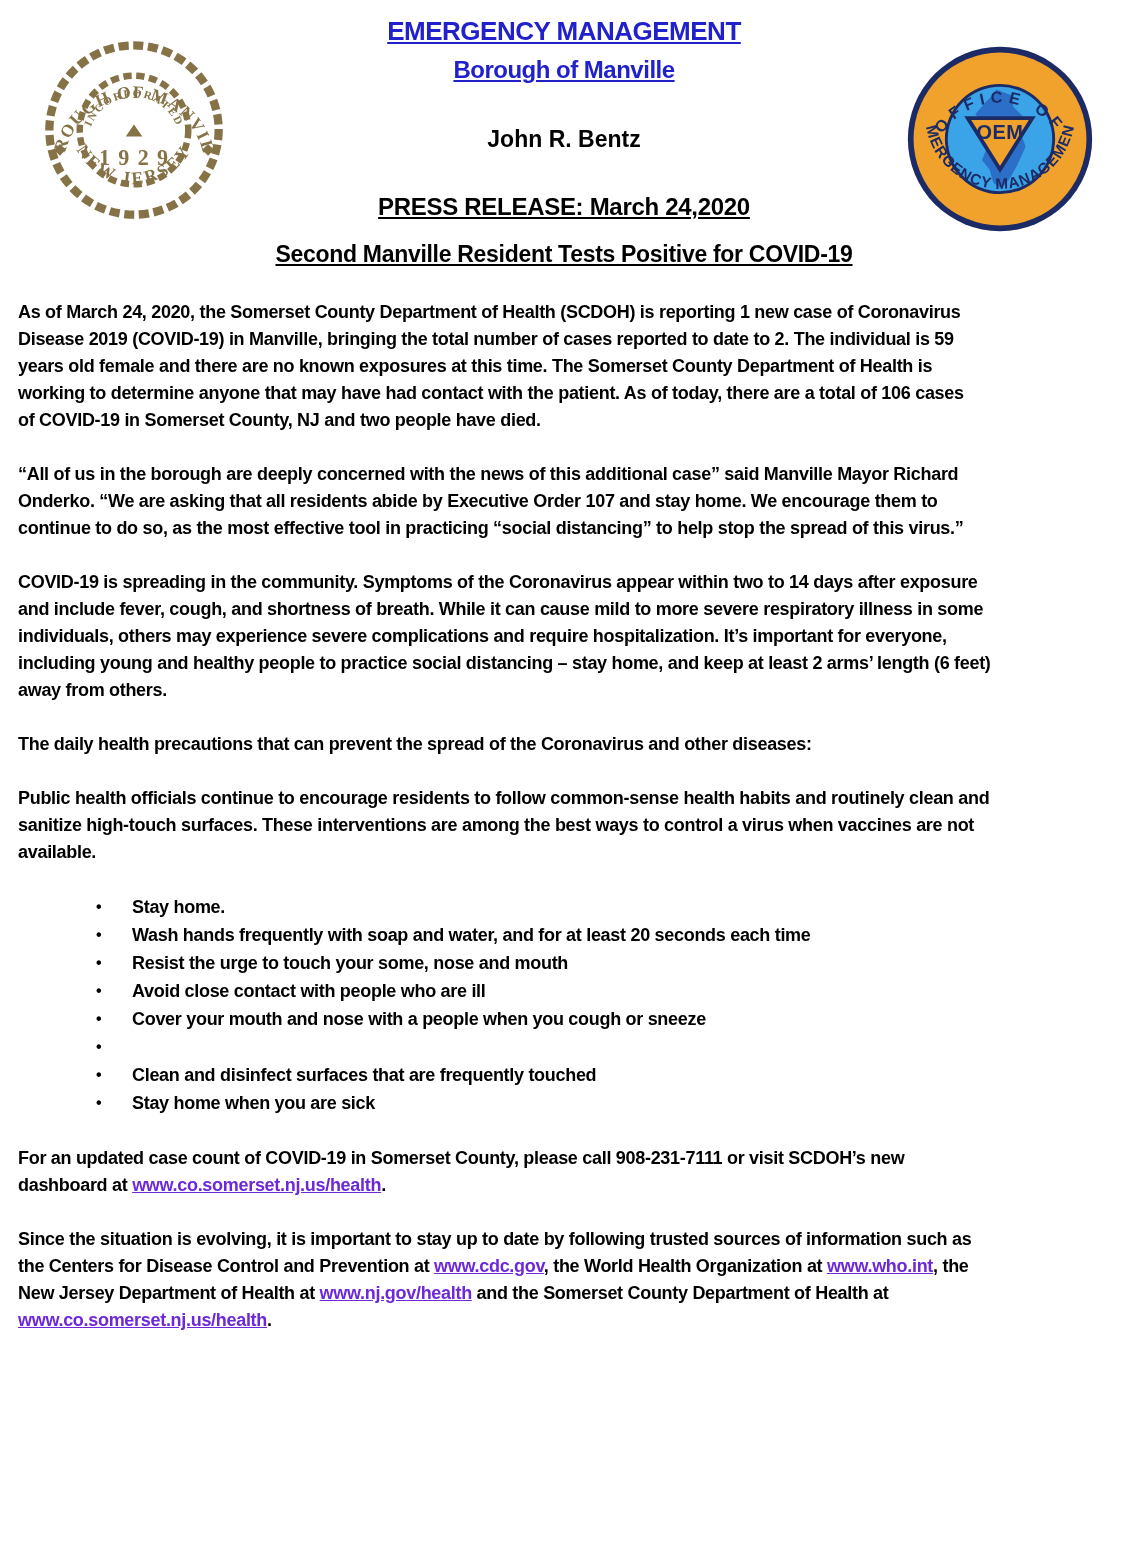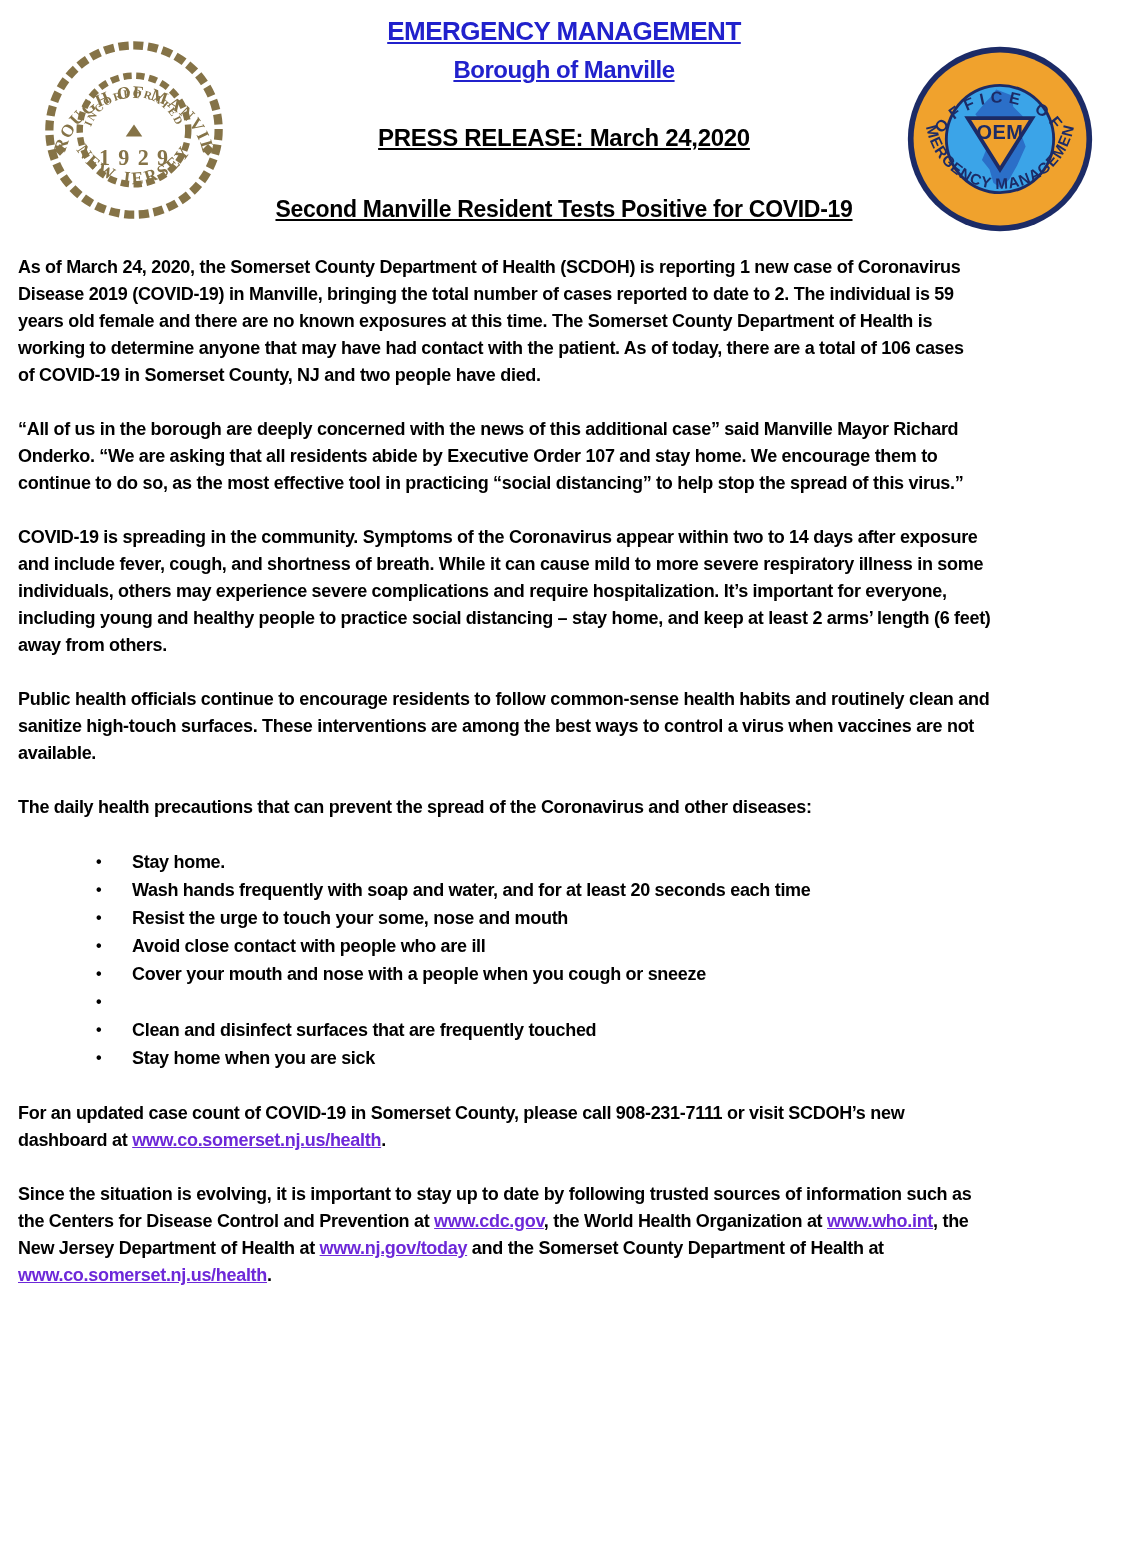--- a/index.html
+++ b/index.html
@@ -35,21 +35,21 @@
     font-size: 24px; font-weight: bold; letter-spacing: -0.5px;
     color: #2121cc; text-decoration: underline;
   }
   .hdr-name { margin-top: 42px; font-size: 23px; font-weight: bold; }
   .hdr-role { margin-top: 7px;  font-size: 23px; font-weight: bold; }
   .hdr-press {
     margin-top: 40px; font-size: 24px; font-weight: bold;
     text-decoration: underline; letter-spacing: -0.3px;
   }
   .doc-title {
-    margin-top: 44px; text-align: center;
+    margin-top: 20px; text-align: center;
     font-size: 23px; font-weight: bold;
     text-decoration: underline; letter-spacing: -0.3px;
   }
   
   .doc-body {
     margin: 31px 18px 0 18px;
     font-size: 18px; font-weight: bold;
     letter-spacing: -0.3px;
     line-height: 27px;
   }
@@ -115,43 +115,44 @@
       <textPath href="#oem-top" startOffset="50%" text-anchor="middle">OFFICE OF</textPath>
     </text>
     <text class="oem-sans" fill="#1c2b66" font-size="16" letter-spacing="1">
       <textPath href="#oem-bot" startOffset="50%" text-anchor="middle">EMERGENCY MANAGEMENT</textPath>
     </text>
   </svg>
 
   <div class="header-center">
     <div class="hdr-line1">EMERGENCY MANAGEMENT</div>
     <div class="hdr-line2">Borough of Manville</div>
+    <div class="hdr-name">John R. Bentz</div>
     <div class="hdr-press">PRESS RELEASE: March 24,2020</div>
   </div>
 
   <div class="doc-title">Second Manville Resident Tests Positive for COVID-19</div>
 
   <div class="doc-body">
       <p class="para">As of March 24, 2020, the Somerset County Department of Health (SCDOH) is reporting 1 new case of Coronavirus
 Disease 2019 (COVID-19) in Manville, bringing the total number of cases reported to date to 2. The individual is 59
 years old female and there are no known exposures at this time. The Somerset County Department of Health is
 working to determine anyone that may have had contact with the patient. As of today, there are a total of 106 cases
 of COVID-19 in Somerset County, NJ and two people have died.</p>
       <p class="para">“All of us in the borough are deeply concerned with the news of this additional case” said Manville Mayor Richard
 Onderko. “We are asking that all residents abide by Executive Order 107 and stay home. We encourage them to
 continue to do so, as the most effective tool in practicing “social distancing” to help stop the spread of this virus.”</p>
       <p class="para">COVID-19 is spreading in the community. Symptoms of the Coronavirus appear within two to 14 days after exposure
 and include fever, cough, and shortness of breath. While it can cause mild to more severe respiratory illness in some
 individuals, others may experience severe complications and require hospitalization. It’s important for everyone,
 including young and healthy people to practice social distancing – stay home, and keep at least 2 arms’ length (6 feet)
 away from others.</p>
+      <p class="para">The daily health precautions that can prevent the spread of the Coronavirus and other diseases:</p>
       <p class="para">Public health officials continue to encourage residents to follow common-sense health habits and routinely clean and
 sanitize high-touch surfaces. These interventions are among the best ways to control a virus when vaccines are not
 available.</p>
-      <p class="para">The daily health precautions that can prevent the spread of the Coronavirus and other diseases:</p>
       <div class="bullet-list">
         <div class="bullet-item">
           <span class="bullet-dot">•</span>
           <span class="bullet-text">Stay home.</span>
         </div>
         <div class="bullet-item">
           <span class="bullet-dot">•</span>
           <span class="bullet-text">Wash hands frequently with soap and water, and for at least 20 seconds each time</span>
         </div>
         <div class="bullet-item">
@@ -175,17 +176,17 @@
         </div>
         <div class="bullet-item">
           <span class="bullet-dot">•</span>
           <span class="bullet-text">Stay home when you are sick</span>
         </div>
       </div>
       <p class="para">For an updated case count of COVID-19 in Somerset County, please call 908-231-7111 or visit SCDOH’s new
 dashboard at <a class="doc-link" href="#">www.co.somerset.nj.us/health</a>.</p>
       <p class="para">Since the situation is evolving, it is important to stay up to date by following trusted sources of information such as
 the Centers for Disease Control and Prevention at <a class="doc-link" href="#">www.cdc.gov</a>, the World Health Organization at <a class="doc-link" href="#">www.who.int</a>, the
-New Jersey Department of Health at <a class="doc-link" href="#">www.nj.gov/today</a> and the Somerset County Department of Health at
+New Jersey Department of Health at <a class="doc-link" href="#">www.nj.gov/health</a> and the Somerset County Department of Health at
 <a class="doc-link" href="#">www.co.somerset.nj.us/health</a>.</p>
     </div>
 
 </div>
 
 </body></html>

